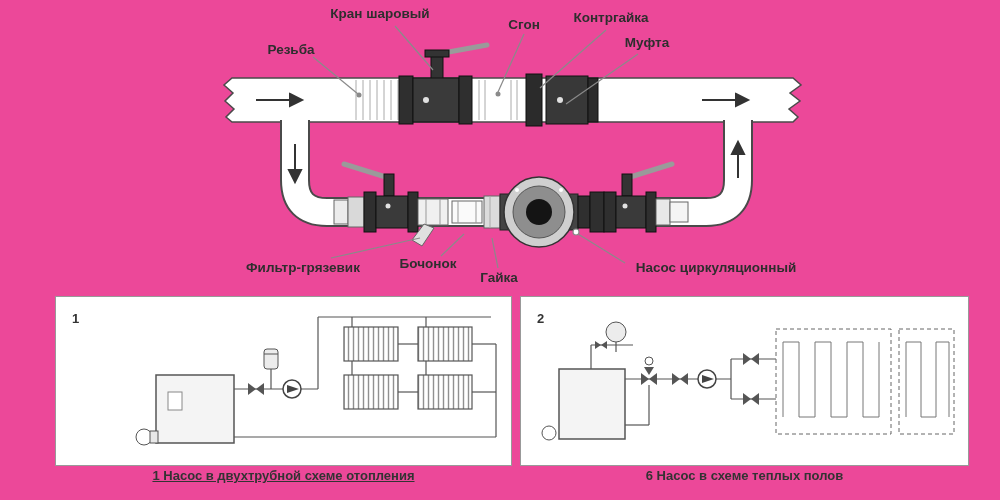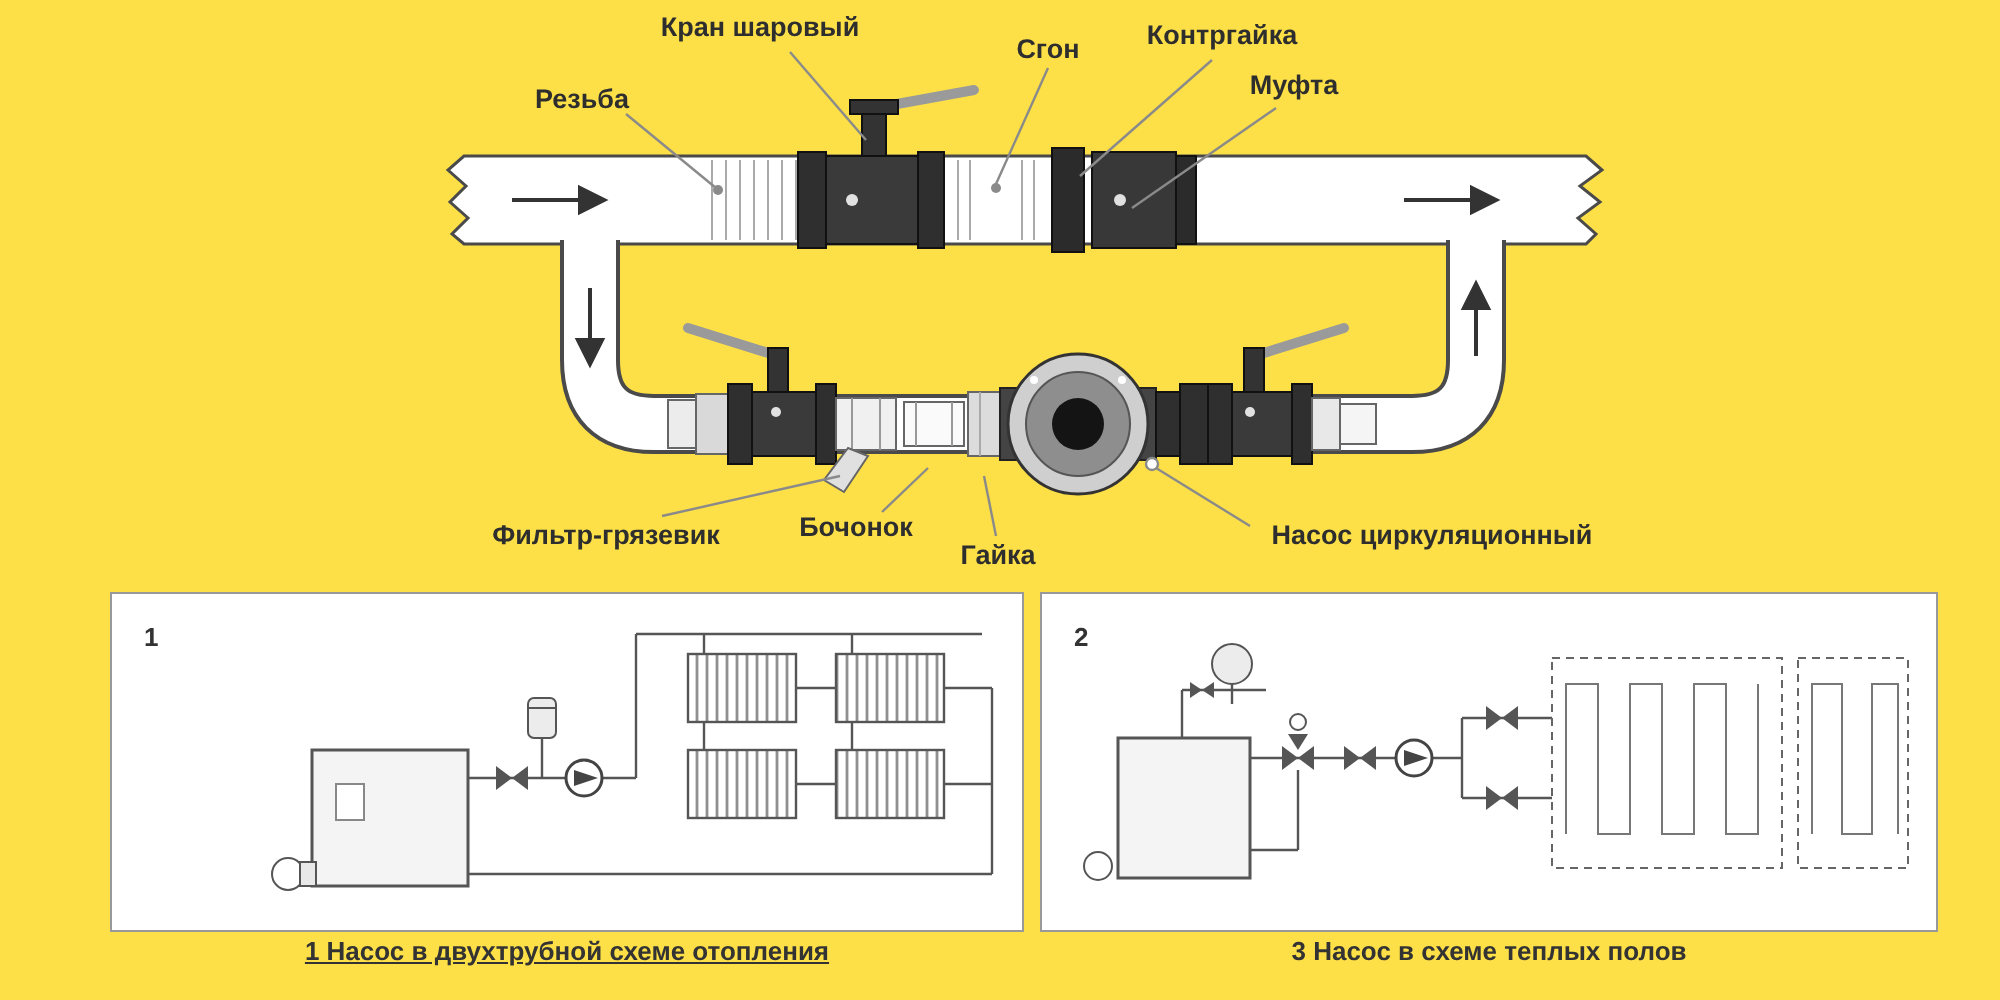--- a/index.html
+++ b/index.html
@@ -1,16 +1,16 @@
 <!DOCTYPE html>
 <html><head>
 <meta charset="utf-8">
 <style>
   html,body{margin:0;padding:0;background:#fefefe;}
-  .stage{position:relative;width:1000px;height:500px;background:#fde047;overflow:hidden;
+  .stage{position:relative;width:1000px;height:500px;background:#ec4899;overflow:hidden;
          font-family:"Liberation Sans", sans-serif;}
   .topsvg{position:absolute;left:0;top:0;}
   .scheme-box{position:absolute;top:296px;height:168px;background:#fff;border:1px solid #999;}
   .scheme-box svg{display:block;}
   #box1{left:55px;width:455px;}
   #box2{left:520px;width:447px;}
   .caption{position:absolute;top:468px;height:20px;text-align:center;
            font-weight:bold;font-size:13px;color:#333;}
   #cap1{left:55px;width:457px;text-decoration:underline;}
   #cap2{left:520px;width:449px;}
@@ -267,15 +267,15 @@
       <g>
         <rect x="255" y="32" width="115" height="105" fill="none" stroke="#666" stroke-dasharray="4 3"></rect>
         <rect x="378" y="32" width="55" height="105" fill="none" stroke="#666" stroke-dasharray="4 3"></rect>
         <path d="M262,120 V45 H278 V120 H294 V45 H310 V120 H326 V45 H342 V120 H358 V45" fill="none" stroke="#777" stroke-width="1"></path>
         <path d="M385,120 V45 H400 V120 H415 V45 H428 V120" fill="none" stroke="#777" stroke-width="1"></path>
       </g>
     </svg>
   </div>
 
   <div class="caption" id="cap1">1 Насос в двухтрубной схеме отопления</div>
-  <div class="caption" id="cap2">3 Насос в схеме теплых полов</div>
+  <div class="caption" id="cap2">6 Насос в схеме теплых полов</div>
 
 </div>
 
 </body></html>

